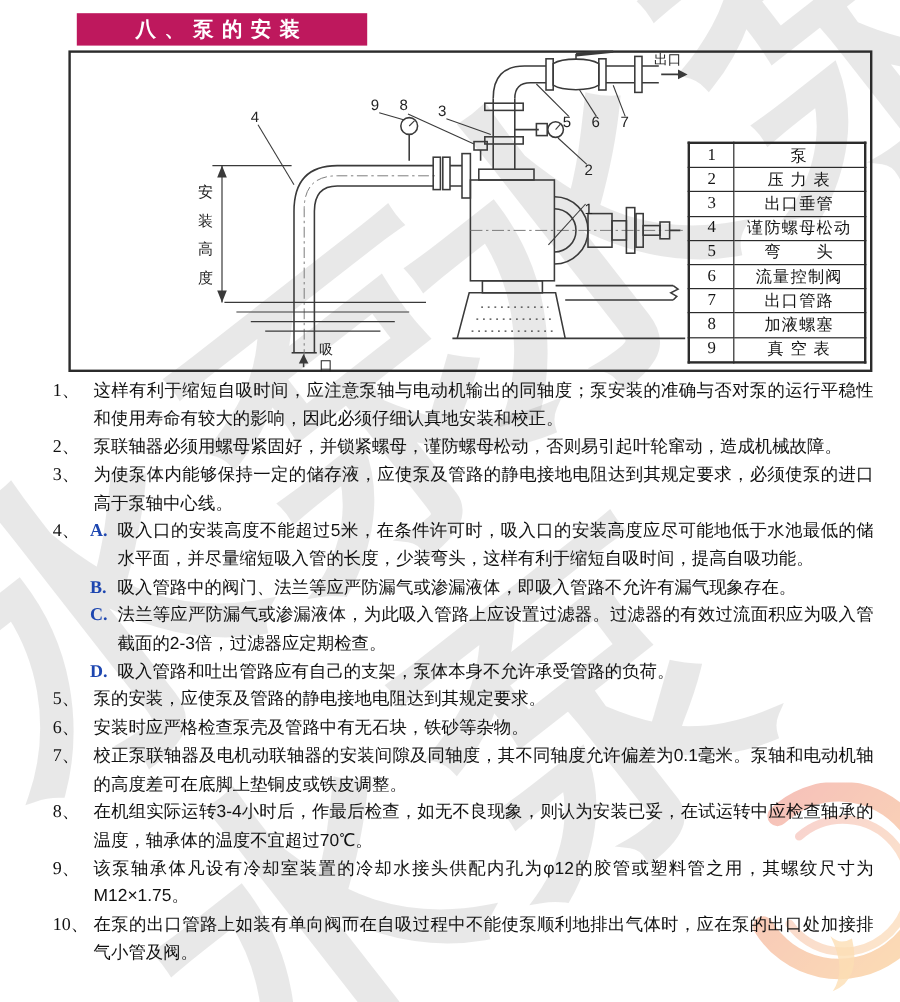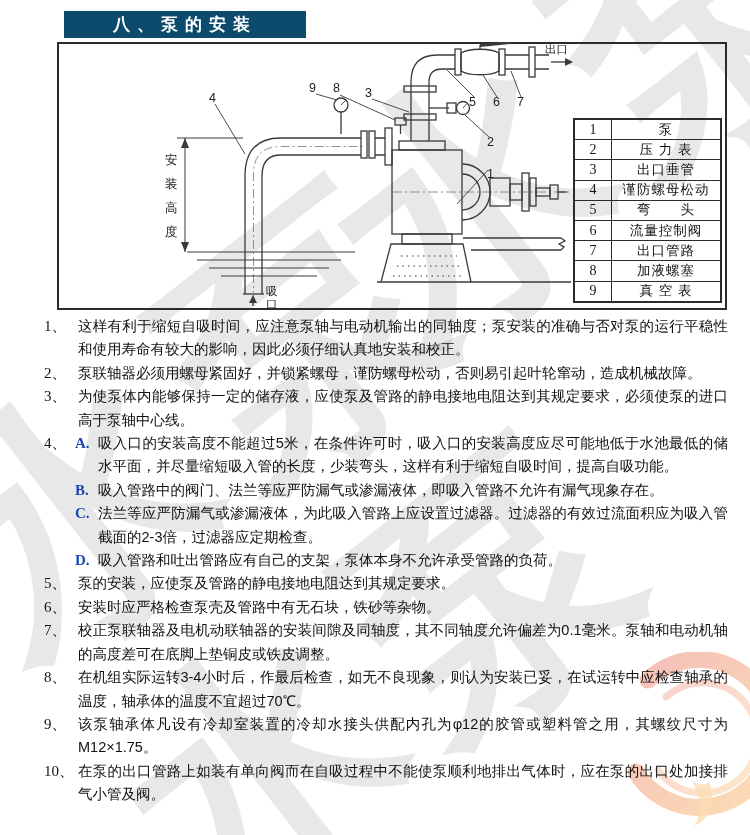--- a/index.html
+++ b/index.html
@@ -74,21 +74,21 @@
         <stop offset="1" stop-color="#f59b1e"></stop>
       </linearGradient>
     </defs>
     <g opacity="0.33">
       <path d="M42,28 A74,74 0 1 1 30,120" fill="none" stroke="url(#sw-grad)" stroke-width="17" stroke-linecap="round"></path>
       <path d="M60,45 A55,55 0 1 1 52,118" fill="none" stroke="url(#sw-grad)" stroke-width="7" stroke-linecap="round" opacity="0.7"></path>
       <path d="M86,128 q14,28 2,46 q24,-10 16,-44 q-10,6 -18,-2 Z" fill="#f59b1e" opacity="0.8"></path>
     </g>
   </svg>
 
-  <div class="title-bar" id="title-bar" style="background: #0c4a6e;">
+  <div class="title-bar" id="title-bar" style="background: #be185d;">
     <span>八、泵的安装</span>
   </div>
 
   <div class="diagram-box">
 
     <svg class="diagram-svg" width="520" height="268" viewBox="0 0 520 268" font-family="&quot;Liberation Sans&quot;, sans-serif">
       <g stroke="#3a3a3a" stroke-width="1.3" fill="none">
 
         <g>
           <path d="M186,252 L186,134 Q186,96 222,96 L302,96"></path>

